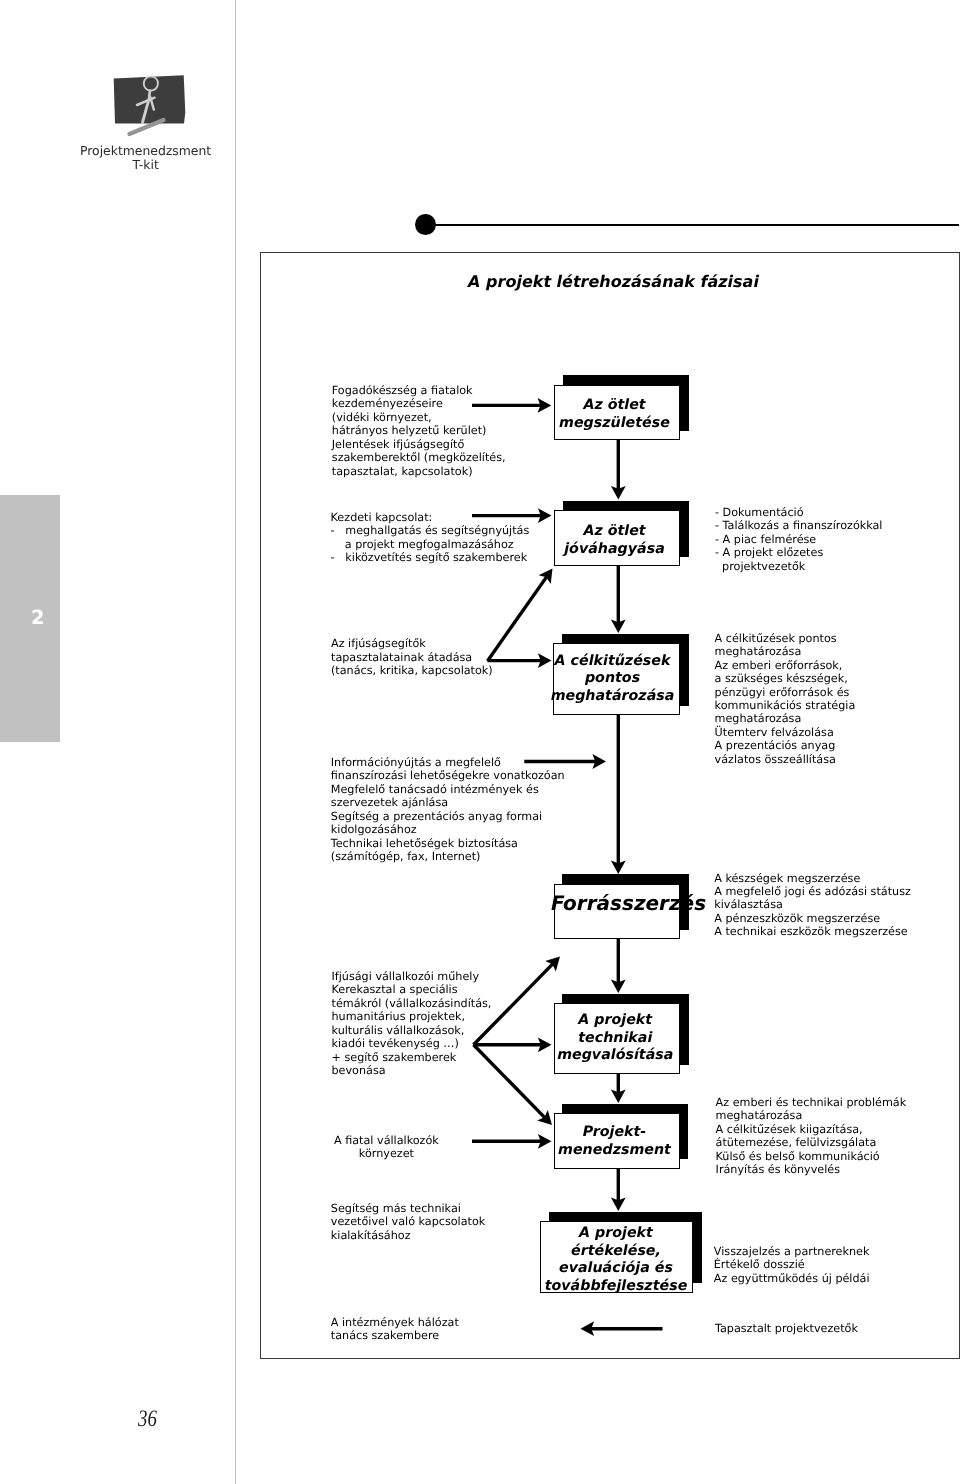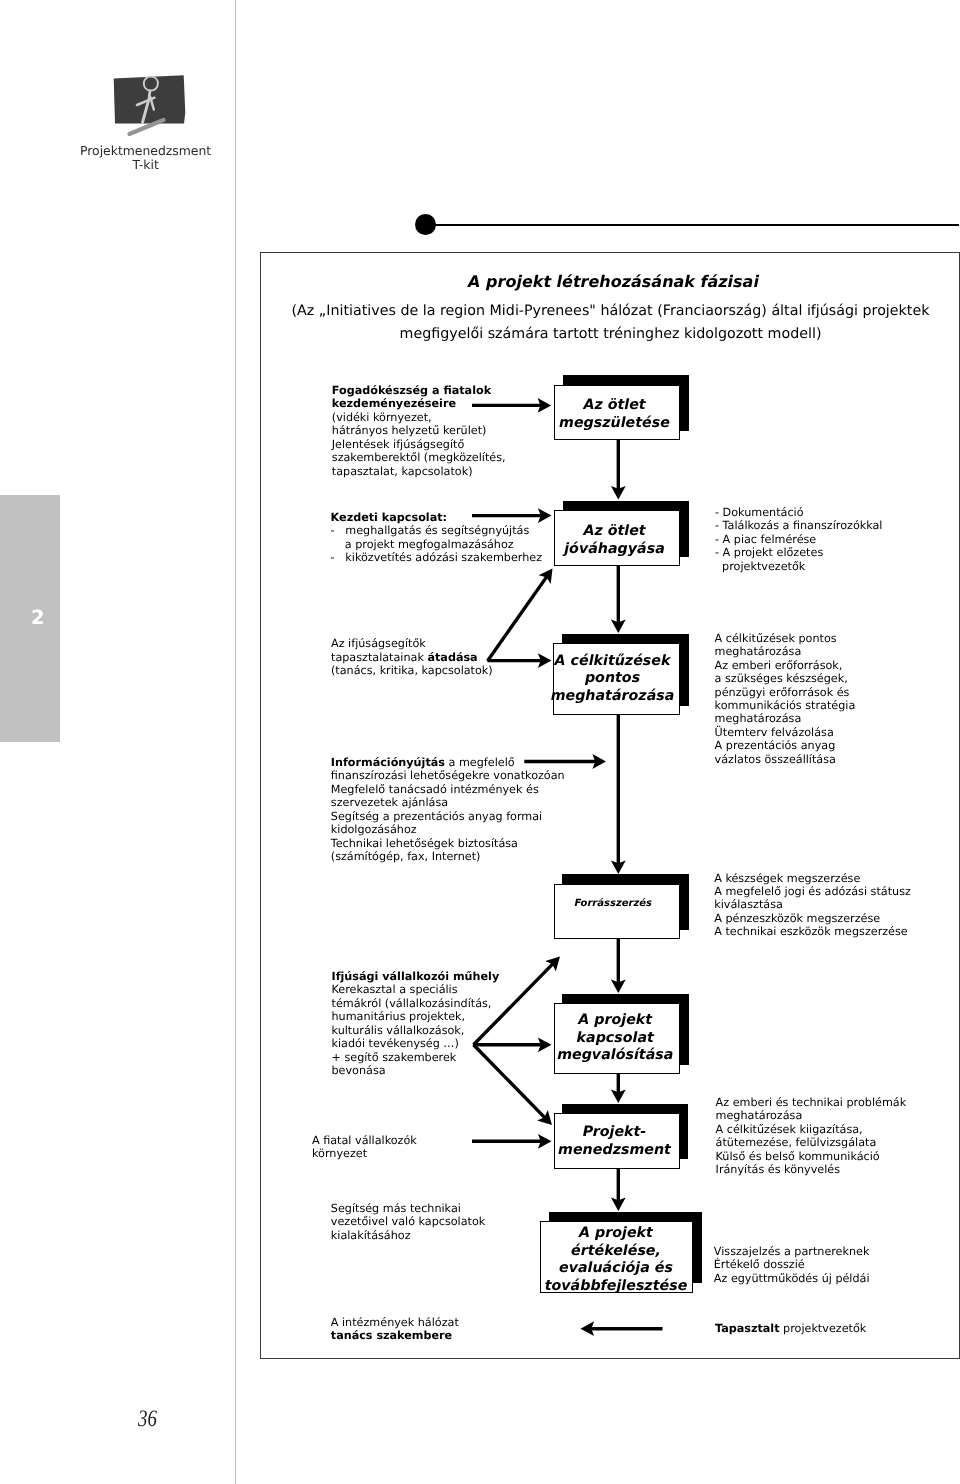--- a/index.html
+++ b/index.html
@@ -34,21 +34,21 @@
   .frame{position:absolute;left:260px;top:252px;width:699.5px;height:1107px;
          border:1.3px solid #3a3a3a;box-sizing:border-box;background:#fff;}
 
   .title{position:absolute;left:3px;width:699px;top:18.5px;text-align:center;
          font-weight:bold;font-style:italic;font-size:16px;color:#000;}
   .subtitle{position:absolute;left:10px;width:679px;top:46.8px;text-align:center;
             font-size:14.25px;line-height:23px;color:#000;}
 
   
   .tx{position:absolute;font-size:11.2px;color:#000;white-space:pre;}
-  .tx b{font-weight:bold;}
+  .tx b{font-weight:normal;}
 
   
   .node{position:absolute;left:0;top:0;}
   .node .shadow{position:absolute;background:#000;z-index:1;}
   .node .card{position:absolute;background:#fff;border:1.3px solid #000;box-sizing:border-box;
               display:flex;align-items:center;justify-content:center;text-align:center;
               font-weight:bold;font-style:italic;color:#000;z-index:2;filter:opacity(1);}
 
   
   svg.conn{position:absolute;left:0;top:0;width:960px;height:1484px;pointer-events:none;}
@@ -81,24 +81,20 @@
     <div class="tab-num">2</div>
   </div>
 
   <div class="folio">36</div>
 
   <div class="hrule"></div>
   <div class="hdot"></div>
 
   <div class="frame">
     <div class="title">A projekt létrehozásának fázisai</div>
-    <div class="subtitle">
-      <span>(Az „Initiatives de la region Midi-Pyrenees" hálózat (Franciaország) által ifjúsági projektek</span><br>
-      <span>megfigyelői számára tartott tréninghez kidolgozott modell)</span>
-    </div>
   </div>
 
   <svg class="conn" id="conn" viewBox="0 0 960 1484" xmlns="http://www.w3.org/2000/svg">
       <g>
         <line x1="472" y1="405.4" x2="541.9000000000001" y2="405.4" stroke="#000" stroke-width="3.4"></line>
         <path d="M 551.2 405.4 L 537.6 412.79999999999995 L 540.4 405.4 L 537.6 398 Z" fill="#000"></path>
       </g>
       <g>
         <line x1="618.3" y1="440" x2="618.3" y2="490.2" stroke="#000" stroke-width="3.4"></line>
         <path d="M 618.3 499.5 L 610.9 485.9 L 618.3 488.7 L 625.6999999999999 485.9 Z" fill="#000"></path>
@@ -155,25 +151,25 @@
         <line x1="618.3" y1="1168.5" x2="618.3" y2="1201.7" stroke="#000" stroke-width="3.4"></line>
         <path d="M 618.3 1211 L 610.9 1197.4 L 618.3 1200.2 L 625.6999999999999 1197.4 Z" fill="#000"></path>
       </g>
       <g>
         <line x1="662.5" y1="1328.7" x2="589.8" y2="1328.7" stroke="#000" stroke-width="3.4"></line>
         <path d="M 580.5 1328.7 L 594.1 1321.3 L 591.3000000000001 1328.7 L 594.1 1336.1000000000001 Z" fill="#000"></path>
       </g>
     </svg>
   <div id="layer">
       <div class="tx" style="left: 331.8px; top: 384px;"><div style="height:13.45px"><b>Fogadókészség a fiatalok</b></div><div style="height:13.45px"><b>kezdeményezéseire</b></div><div style="height:13.45px"><span>(vidéki környezet,</span></div><div style="height:13.45px"><span>hátrányos helyzetű kerület)</span></div><div style="height:13.45px"><span>Jelentések ifjúságsegítő</span></div><div style="height:13.45px"><span>szakemberektől (megközelítés,</span></div><div style="height:13.45px"><span>tapasztalat, kapcsolatok)</span></div></div>
-      <div class="tx" style="left: 330.6px; top: 511px;"><div style="height:13.45px"><b>Kezdeti kapcsolat:</b></div><div style="height:13.45px"><span>-   meghallgatás és segítségnyújtás</span></div><div style="height:13.45px"><span>    a projekt megfogalmazásához</span></div><div style="height:13.45px"><span>-   kiközvetítés adózási szakemberhez</span></div></div>
+      <div class="tx" style="left: 330.6px; top: 511px;"><div style="height:13.45px"><b>Kezdeti kapcsolat:</b></div><div style="height:13.45px"><span>-   meghallgatás és segítségnyújtás</span></div><div style="height:13.45px"><span>    a projekt megfogalmazásához</span></div><div style="height:13.45px"><span>-   kiközvetítés segítő szakemberek</span></div></div>
       <div class="tx" style="left: 331px; top: 637.2px;"><div style="height:13.45px"><span>Az ifjúságsegítők</span></div><div style="height:13.45px"><span>tapasztalatainak </span><b>átadása</b></div><div style="height:13.45px"><span>(tanács, kritika, kapcsolatok)</span></div></div>
       <div class="tx" style="left: 330.8px; top: 756px;"><div style="height:13.45px"><b>Információnyújtás</b><span> a megfelelő</span></div><div style="height:13.45px"><span>finanszírozási lehetőségekre vonatkozóan</span></div><div style="height:13.45px"><span>Megfelelő tanácsadó intézmények és</span></div><div style="height:13.45px"><span>szervezetek ajánlása</span></div><div style="height:13.45px"><span>Segítség a prezentációs anyag formai</span></div><div style="height:13.45px"><span>kidolgozásához</span></div><div style="height:13.45px"><span>Technikai lehetőségek biztosítása</span></div><div style="height:13.45px"><span>(számítógép, fax, Internet)</span></div></div>
       <div class="tx" style="left: 331.5px; top: 970px;"><div style="height:13.45px"><b>Ifjúsági vállalkozói műhely</b></div><div style="height:13.45px"><span>Kerekasztal a speciális</span></div><div style="height:13.45px"><span>témákról (vállalkozásindítás,</span></div><div style="height:13.45px"><span>humanitárius projektek,</span></div><div style="height:13.45px"><span>kulturális vállalkozások,</span></div><div style="height:13.45px"><span>kiadói tevékenység …)</span></div><div style="height:13.45px"><span>+ segítő szakemberek</span></div><div style="height:13.45px"><span>bevonása</span></div></div>
-      <div class="tx" style="left: 312px; top: 1133.8px;"><div style="height:13.45px"><span>A fiatal vállalkozók</span></div><div style="height:13.45px"><span>környezet</span></div></div>
+      <div class="tx" style="left: 334px; top: 1133.8px; text-align: center;"><div style="height:13.45px"><span>A fiatal vállalkozók</span></div><div style="height:13.45px"><span>környezet</span></div></div>
       <div class="tx" style="left: 330.8px; top: 1201.8px;"><div style="height:13.45px"><span>Segítség más technikai</span></div><div style="height:13.45px"><span>vezetőivel való kapcsolatok</span></div><div style="height:13.45px"><span>kialakításához</span></div></div>
       <div class="tx" style="left: 330.8px; top: 1315.5px;"><div style="height:13.45px"><span>A intézmények hálózat</span></div><div style="height:13.45px"><b>tanács szakembere</b></div></div>
       <div class="tx" style="left: 715px; top: 506px;"><div style="height:13.45px"><span>- Dokumentáció</span></div><div style="height:13.45px"><span>- Találkozás a finanszírozókkal</span></div><div style="height:13.45px"><span>- A piac felmérése</span></div><div style="height:13.45px"><span>- A projekt előzetes</span></div><div style="height:13.45px"><span>  projektvezetők</span></div></div>
       <div class="tx" style="left: 714.6px; top: 631.8px;"><div style="height:13.45px"><span>A célkitűzések pontos</span></div><div style="height:13.45px"><span>meghatározása</span></div><div style="height:13.45px"><span>Az emberi erőforrások,</span></div><div style="height:13.45px"><span>a szükséges készségek,</span></div><div style="height:13.45px"><span>pénzügyi erőforrások és</span></div><div style="height:13.45px"><span>kommunikációs stratégia</span></div><div style="height:13.45px"><span>meghatározása</span></div><div style="height:13.45px"><span>Ütemterv felvázolása</span></div><div style="height:13.45px"><span>A prezentációs anyag</span></div><div style="height:13.45px"><span>vázlatos összeállítása</span></div></div>
       <div class="tx" style="left: 714.2px; top: 871.5px;"><div style="height:13.45px"><span>A készségek megszerzése</span></div><div style="height:13.45px"><span>A megfelelő jogi és adózási státusz</span></div><div style="height:13.45px"><span>kiválasztása</span></div><div style="height:13.45px"><span>A pénzeszközök megszerzése</span></div><div style="height:13.45px"><span>A technikai eszközök megszerzése</span></div></div>
       <div class="tx" style="left: 715.6px; top: 1095.8px;"><div style="height:13.45px"><span>Az emberi és technikai problémák</span></div><div style="height:13.45px"><span>meghatározása</span></div><div style="height:13.45px"><span>A célkitűzések kiigazítása,</span></div><div style="height:13.45px"><span>átütemezése, felülvizsgálata</span></div><div style="height:13.45px"><span>Külső és belső kommunikáció</span></div><div style="height:13.45px"><span>Irányítás és könyvelés</span></div></div>
       <div class="tx" style="left: 713.8px; top: 1244.8px;"><div style="height:13.45px"><span>Visszajelzés a partnereknek</span></div><div style="height:13.45px"><span>Értékelő dosszié</span></div><div style="height:13.45px"><span>Az együttműködés új példái</span></div></div>
       <div class="tx" style="left: 715px; top: 1321.6px;"><div style="height:13.45px"><b>Tapasztalt</b><span> projektvezetők</span></div></div>
       <div class="node">
         <div class="shadow" style="left: 562.5px; top: 375.1px; width: 126px; height: 55.5px;"></div>
@@ -198,32 +194,32 @@
         <div class="card" style="left: 553px; top: 643px; width: 127px; height: 72px; font-size: 14.25px; line-height: 17.6px;">
           <div style="width:100%;position:relative;left:-4px;top:0px">
             <div style="white-space:nowrap">A célkitűzések</div>
             <div style="white-space:nowrap">pontos</div>
             <div style="white-space:nowrap">meghatározása</div>
           </div>
         </div>
       </div>
       <div class="node">
         <div class="shadow" style="left: 562px; top: 874.1px; width: 126.5px; height: 55.5px;"></div>
-        <div class="card" style="left: 553.5px; top: 883.5px; width: 126.5px; height: 55.5px; font-size: 10px; line-height: 17.6px;">
+        <div class="card" style="left: 553.5px; top: 883.5px; width: 126.5px; height: 55.5px; font-size: 20px; line-height: 17.6px;">
           <div style="width:100%;position:relative;left:-3.5px;top:-7px">
             <div style="white-space:nowrap">Forrásszerzés</div>
           </div>
         </div>
       </div>
       <div class="node">
         <div class="shadow" style="left: 562px; top: 993.6px; width: 126.5px; height: 71px;"></div>
         <div class="card" style="left: 553.5px; top: 1003px; width: 126.5px; height: 71px; font-size: 14.25px; line-height: 17.6px;">
           <div style="width:100%;position:relative;left:-1.5px;top:0px">
             <div style="white-space:nowrap">A projekt</div>
-            <div style="white-space:nowrap">kapcsolat</div>
+            <div style="white-space:nowrap">technikai</div>
             <div style="white-space:nowrap">megvalósítása</div>
           </div>
         </div>
       </div>
       <div class="node">
         <div class="shadow" style="left: 562px; top: 1103.6px; width: 126px; height: 55.5px;"></div>
         <div class="card" style="left: 553.5px; top: 1113px; width: 126px; height: 55.5px; font-size: 14.25px; line-height: 17.6px;">
           <div style="width:100%;position:relative;left:-2px;top:1px">
             <div style="white-space:nowrap">Projekt-</div>
             <div style="white-space:nowrap">menedzsment</div>

